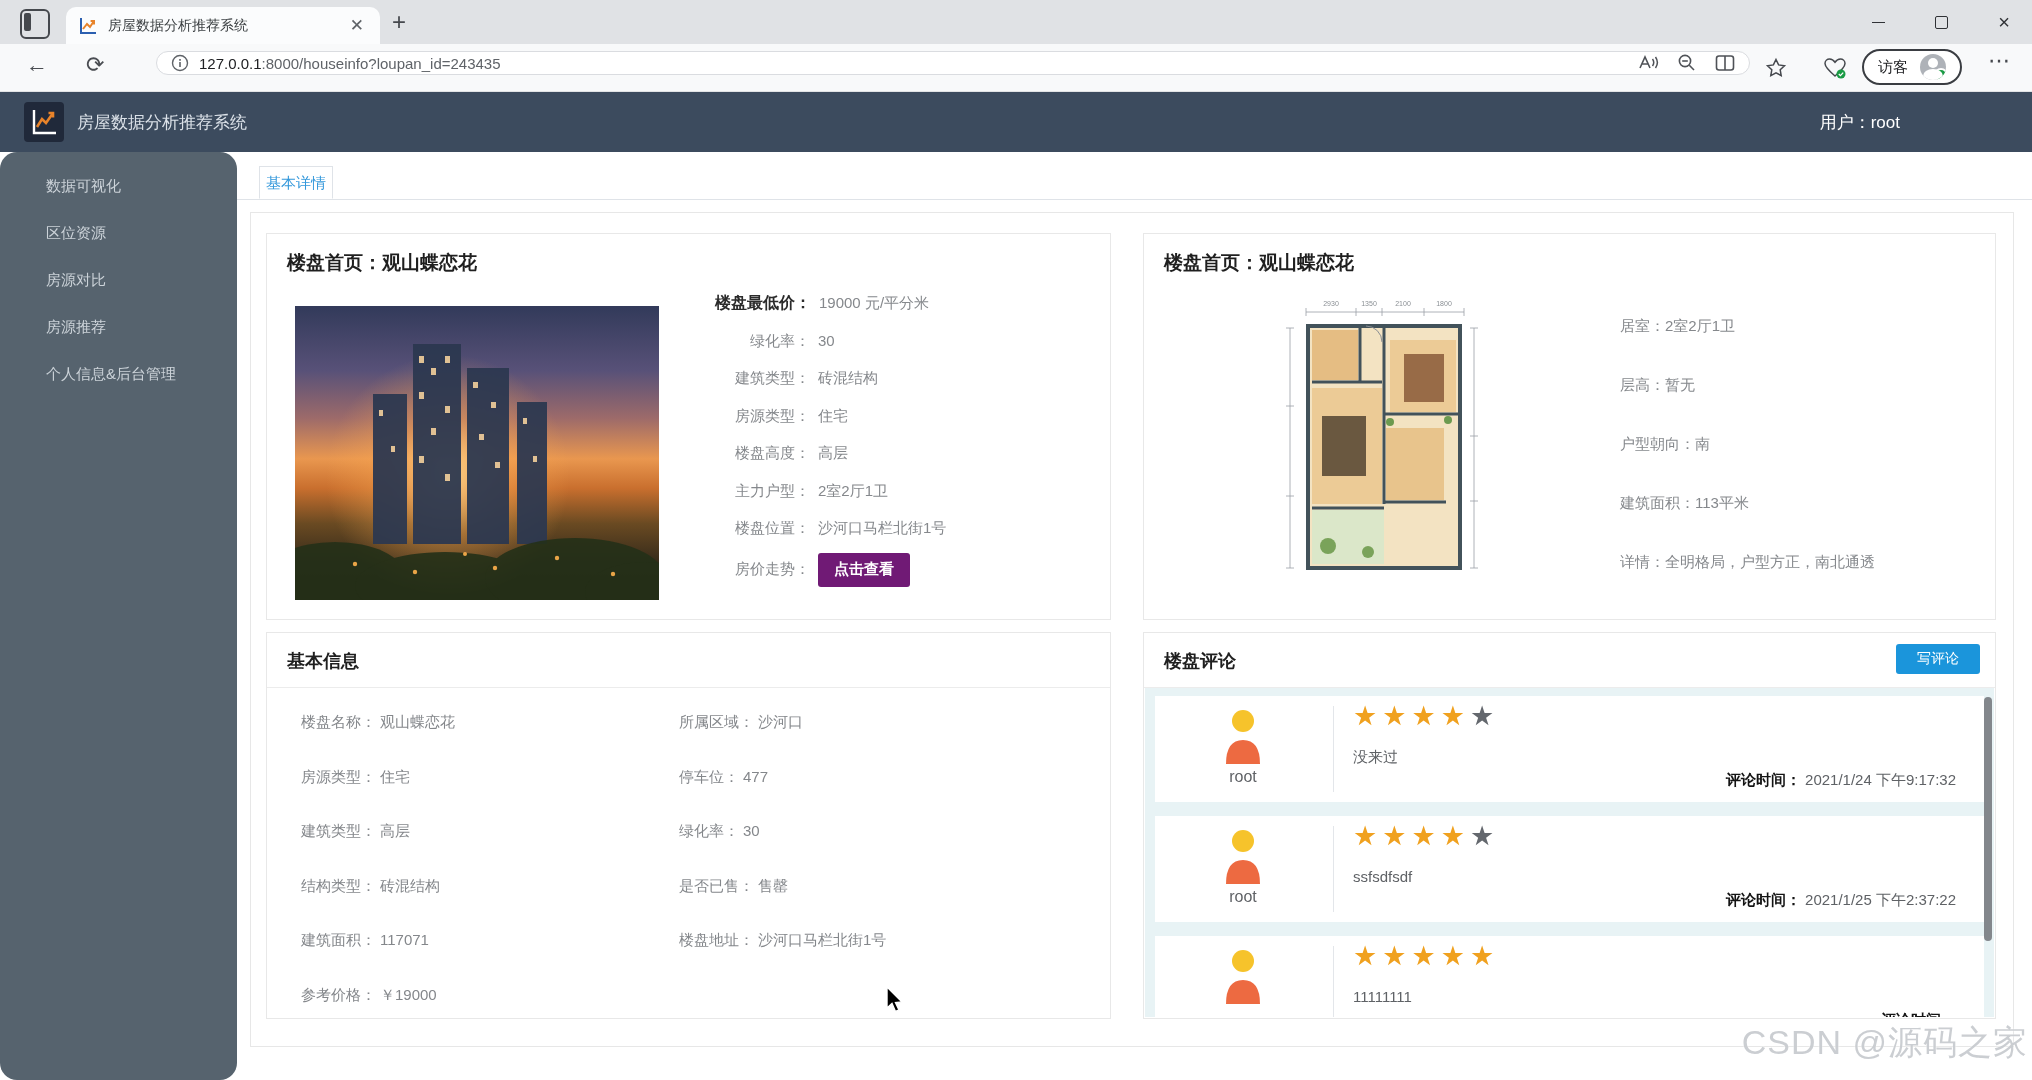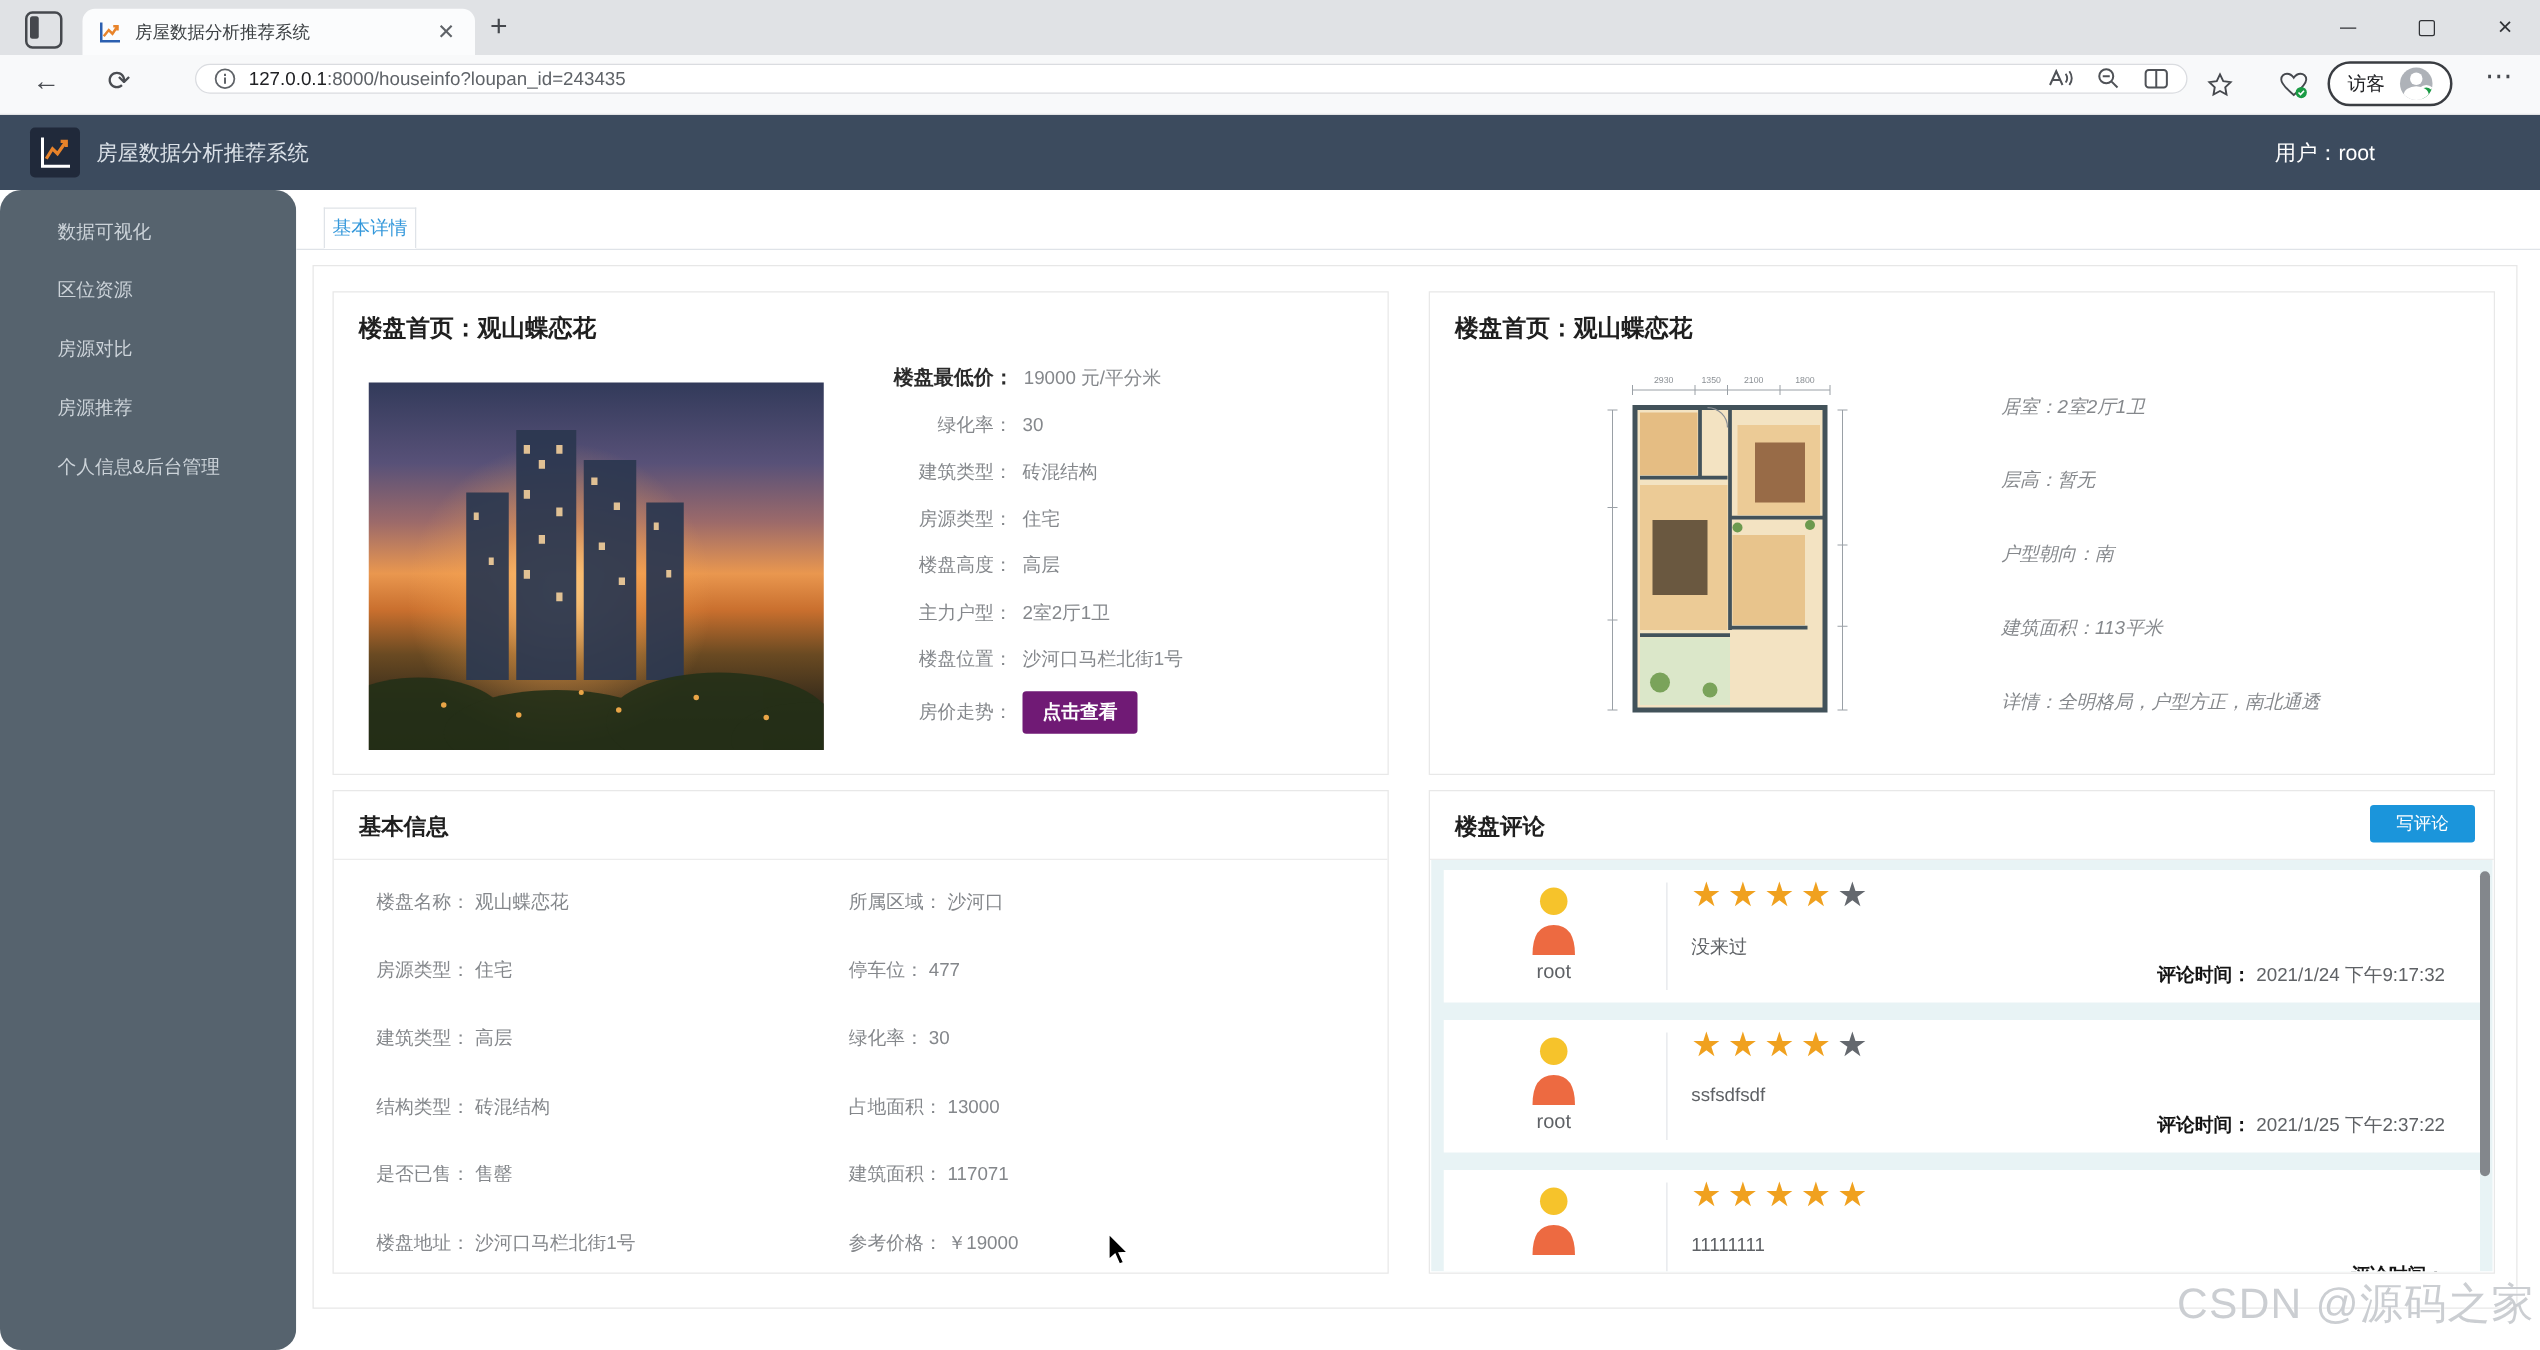--- a/index.html
+++ b/index.html
@@ -62,21 +62,21 @@
   .trend-row{margin-top:6px;font-size:15px;display:flex;align-items:center;}
   .btn-blue{background:#701a75;color:#fff;border:none;border-radius:3px;font-size:15px;font-weight:bold;width:92px;height:34px;margin-left:8px;font-family:"Liberation Sans",sans-serif;}
 
   
   .info-grid{position:absolute;left:34px;right:16px;top:62px;display:grid;grid-template-columns:378px 1fr;}
   .info-cell{height:54.5px;line-height:54.5px;font-size:15px;color:#84878b;white-space:nowrap;}
   .info-cell .lv{margin-left:4px;}
 
   
   .fpsvg{position:absolute;left:134px;top:62px;}
-  .fp-details{position:absolute;left:457px;top:62px;font-style:italic;}
+  .fp-details{position:absolute;left:476px;top:62px;}
   .fp-row{line-height:59px;font-size:15px;color:#85888c;white-space:nowrap;}
 
   
   .write-btn{position:absolute;right:15px;top:11px;width:84px;height:30px;background:#1b95db;color:#fff;font-size:14px;border:none;border-radius:3px;font-family:"Liberation Sans",sans-serif;}
   .cm-list{position:absolute;left:1px;right:1px;top:55px;bottom:1px;background:#e8f3f5;overflow:hidden;padding:8px 10px 0;box-sizing:border-box;}
   .cm-item{position:relative;height:106px;background:#fff;margin-bottom:14px;}
   .cm-ava{position:absolute;left:0;top:0;width:176px;height:100%;text-align:center;}
   .cm-name{margin-top:0px;font-size:16px;color:#5f6266;}
   .cm-div{position:absolute;left:178px;top:10px;bottom:10px;width:1px;background:#e3e6ea;}
   .stars{position:absolute;left:198px;top:4px;font-size:27px;letter-spacing:5px;line-height:1.2;}
@@ -250,21 +250,20 @@
         <div class="card-title" style="font-size:18px;">基本信息</div>
         <div class="card-divider"></div>
         <div class="info-grid">
           <div class="info-cell"><span>楼盘名称：</span><span class="lv">观山蝶恋花</span></div>
           <div class="info-cell"><span>所属区域：</span><span class="lv">沙河口</span></div>
           <div class="info-cell"><span>房源类型：</span><span class="lv">住宅</span></div>
           <div class="info-cell"><span>停车位：</span><span class="lv">477</span></div>
           <div class="info-cell"><span>建筑类型：</span><span class="lv">高层</span></div>
           <div class="info-cell"><span>绿化率：</span><span class="lv">30</span></div>
           <div class="info-cell"><span>结构类型：</span><span class="lv">砖混结构</span></div>
-          <div class="info-cell"><span>占地面积：</span><span class="lv">13000</span></div>
           <div class="info-cell"><span>是否已售：</span><span class="lv">售罄</span></div>
           <div class="info-cell"><span>建筑面积：</span><span class="lv">117071</span></div>
           <div class="info-cell"><span>楼盘地址：</span><span class="lv">沙河口马栏北街1号</span></div>
           <div class="info-cell"><span>参考价格：</span><span class="lv">￥19000</span></div>
         </div>
       </div>
     </div>
 
     <div class="col col-right">
 

